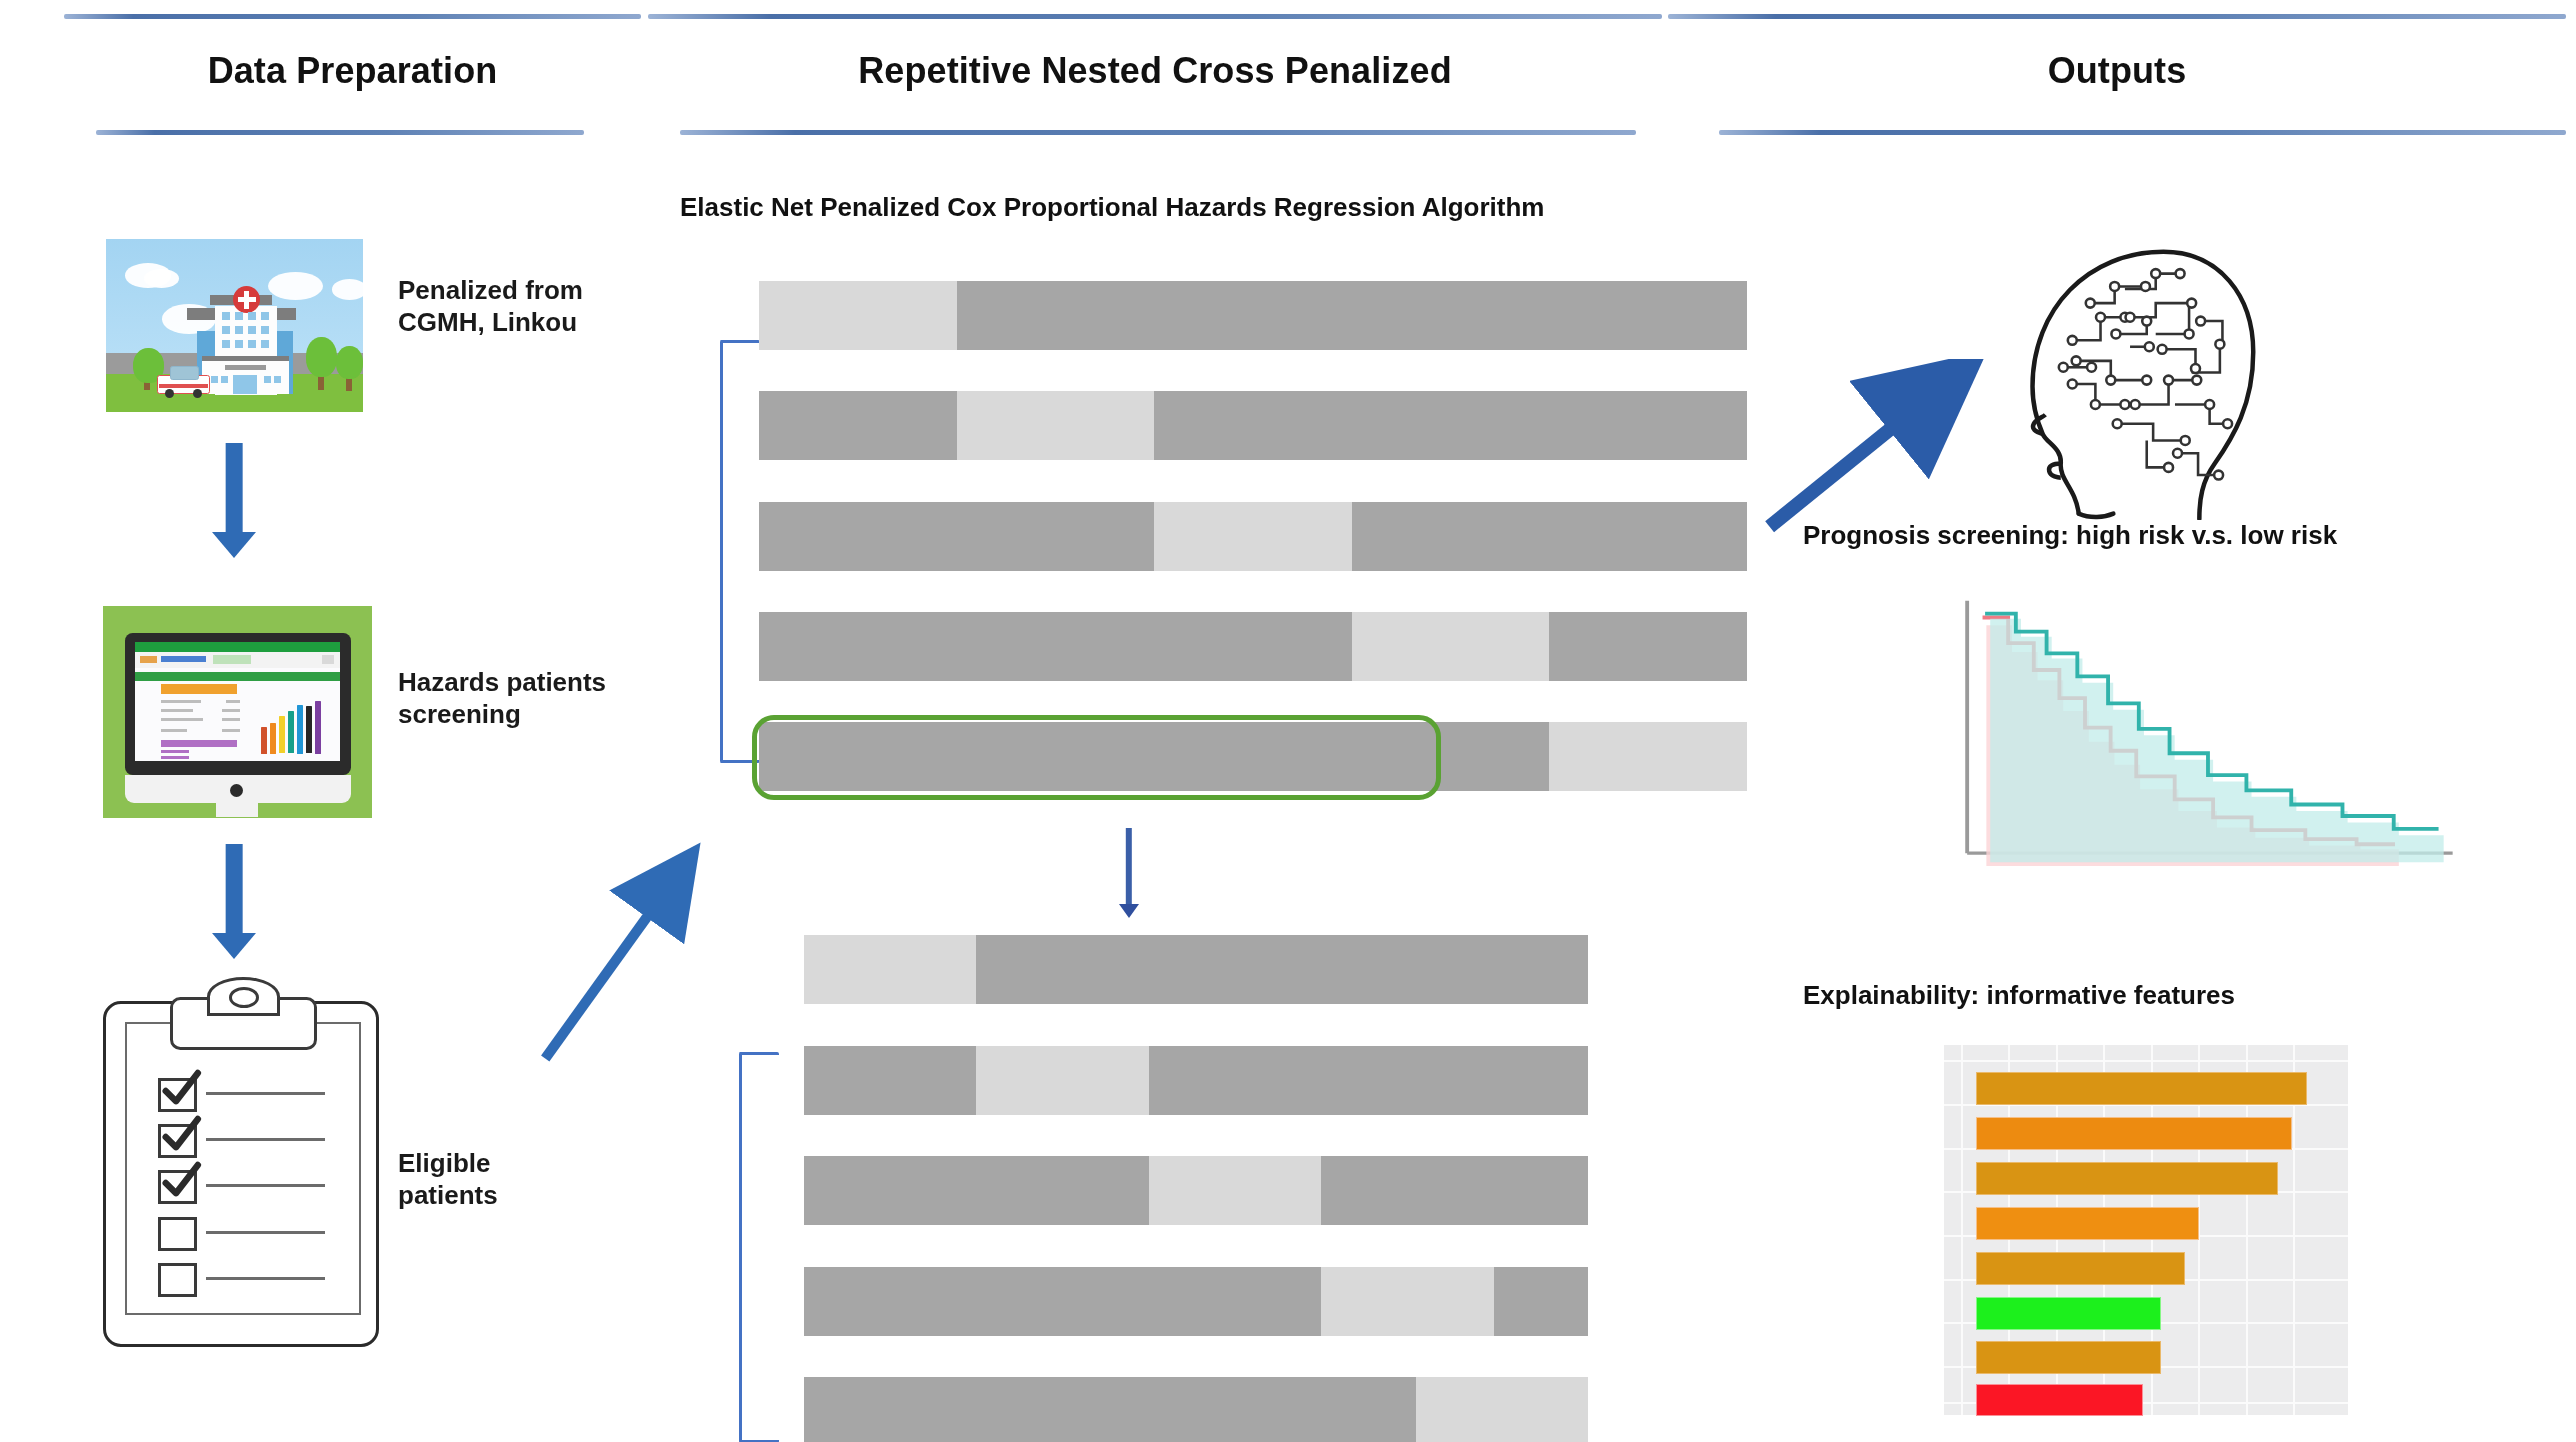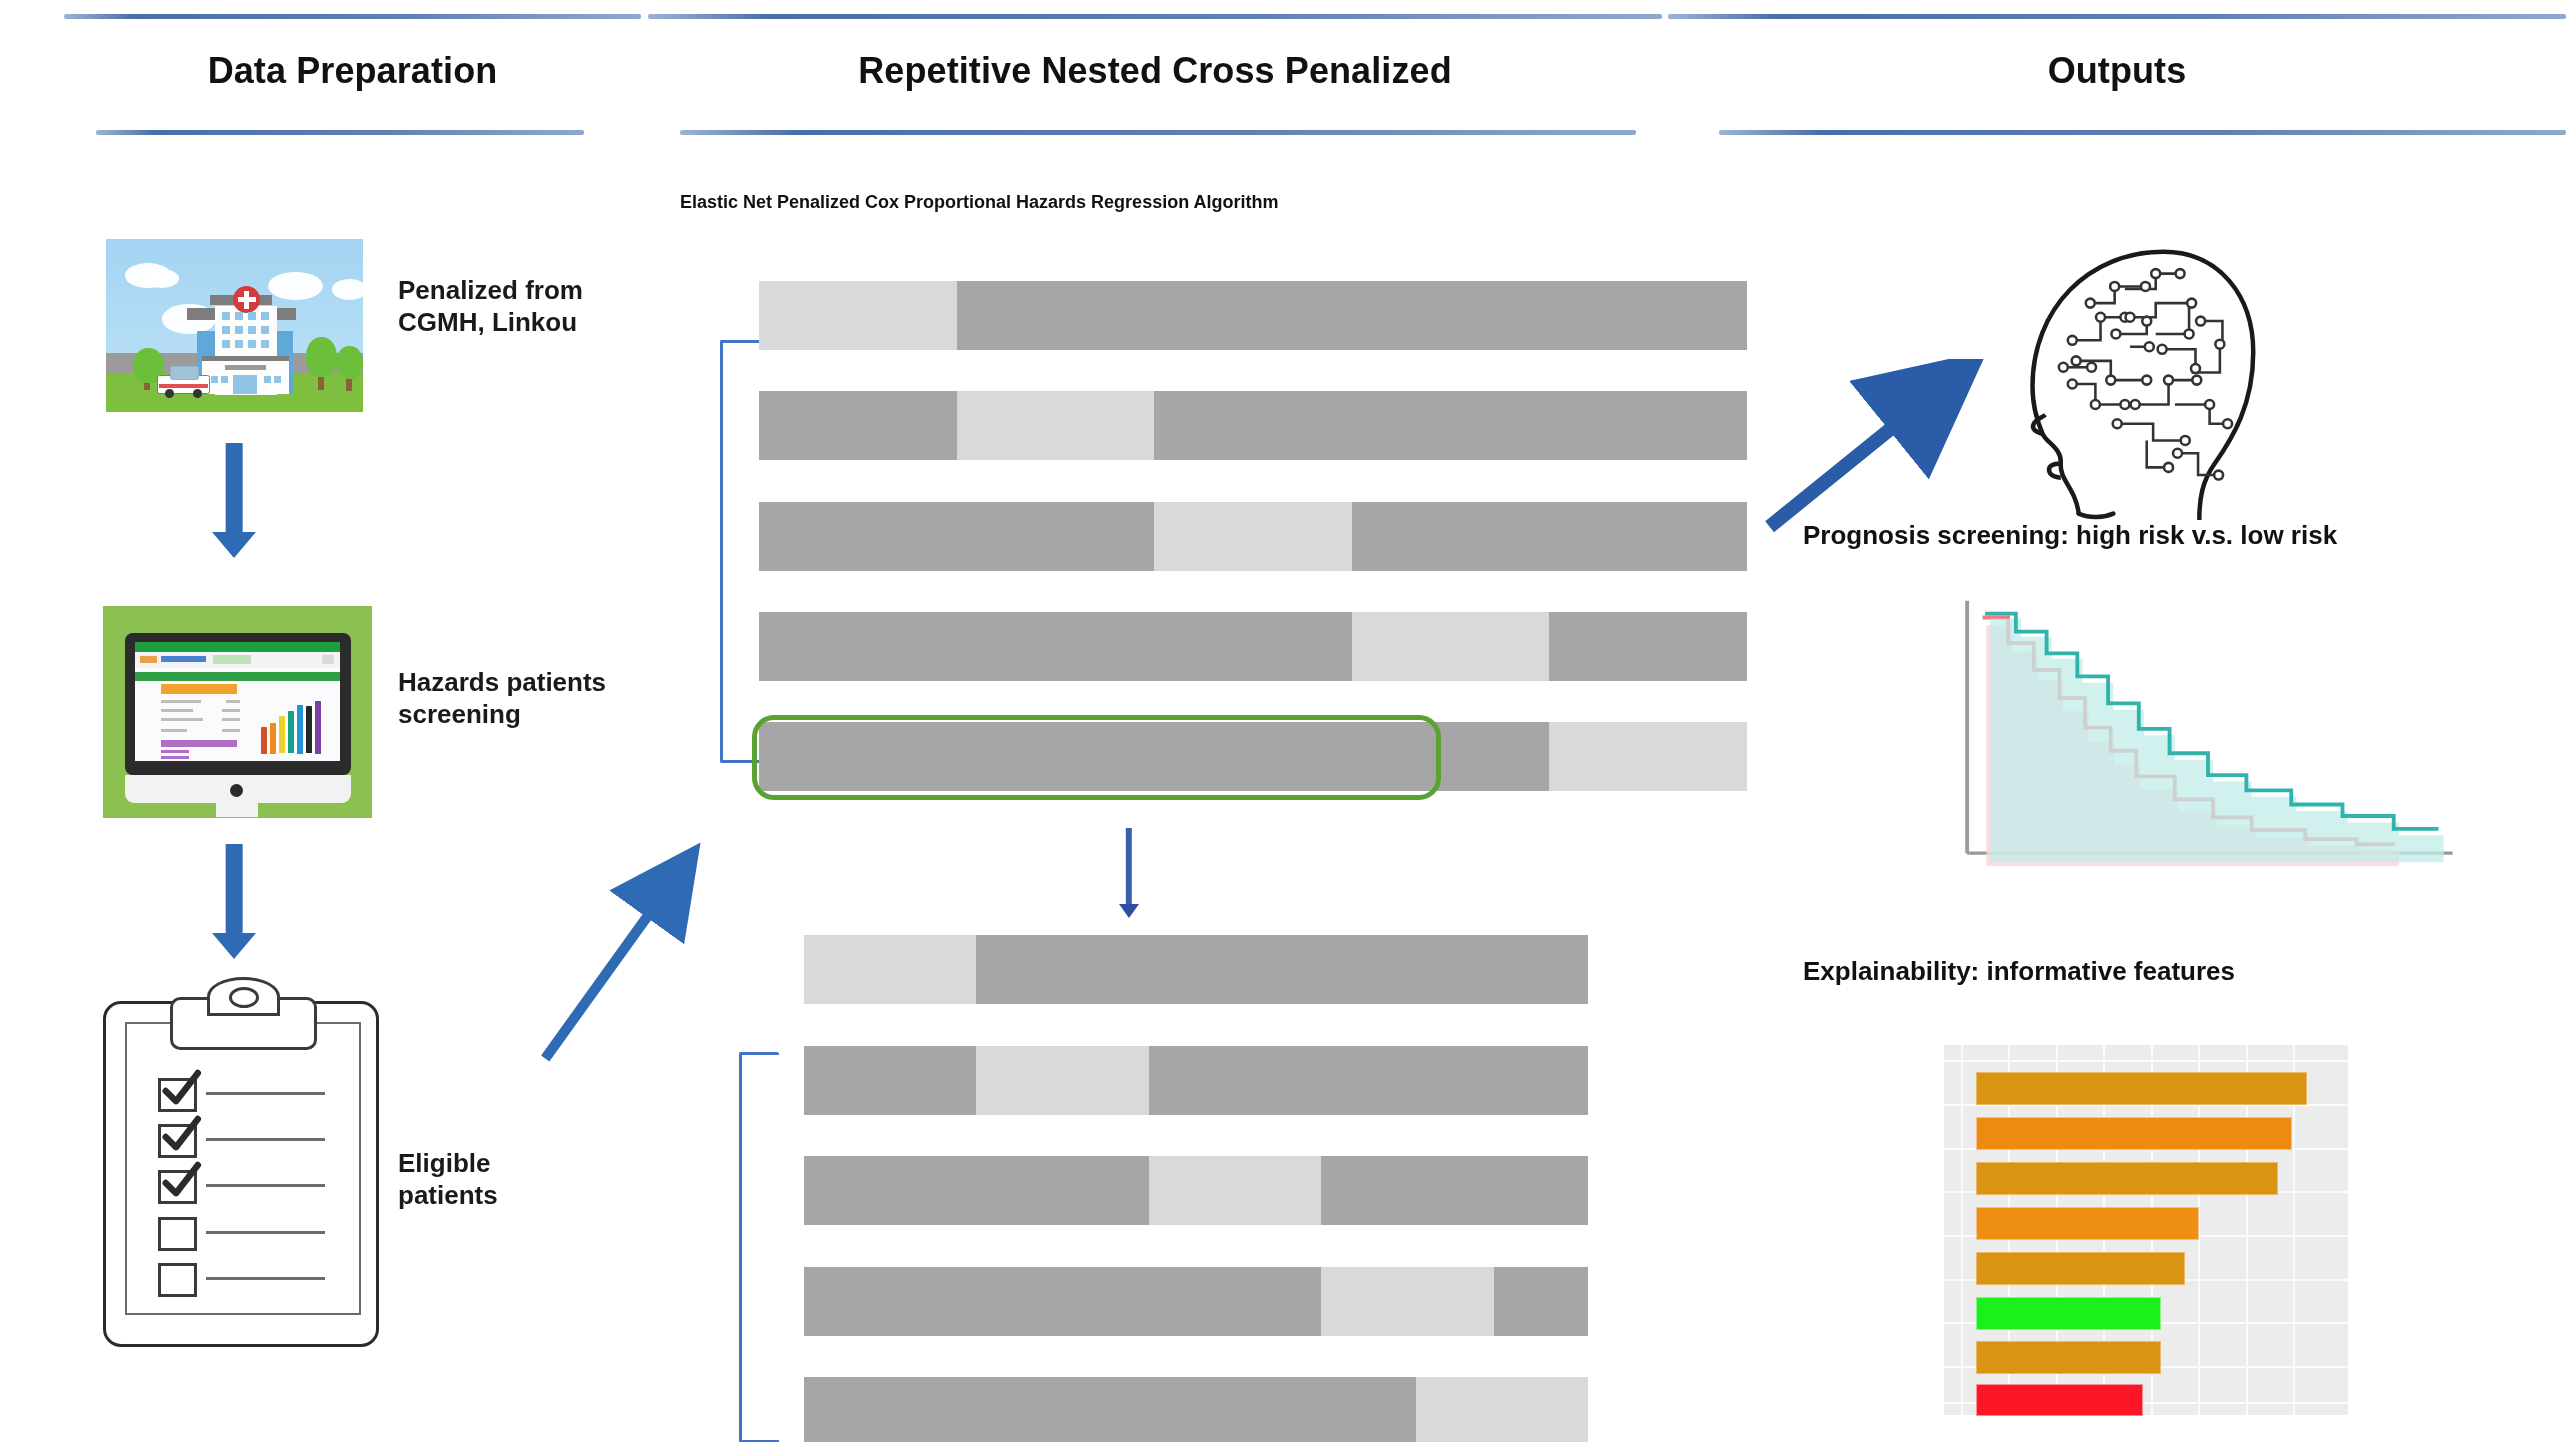--- a/index.html
+++ b/index.html
@@ -10,21 +10,21 @@
 
   
   .hdr-rule{position:absolute;height:4.5px;
       background:linear-gradient(to right,#9cb3d6 0%,#4a6fa8 12%,#5f82b5 60%,#8fa8cf 100%);
       border-radius:1.9px;}
   .hdr-title{position:absolute;font-weight:bold;font-size:36px;letter-spacing:0.1px;
       text-align:center;white-space:nowrap;color:#111;}
 
   
   .lbl{position:absolute;font-weight:bold;font-size:26px;line-height:1.22;color:#1a1a1a;}
-  .algo-title{position:absolute;font-weight:bold;font-size:18px;color:#111;white-space:nowrap;}
+  .algo-title{position:absolute;font-weight:bold;font-size:26px;color:#111;white-space:nowrap;}
   .out-cap{position:absolute;font-weight:bold;font-size:26px;color:#111;white-space:nowrap;}
 
   
   .fold-row{position:absolute;display:flex;}
   .seg{height:100%;}
   .seg-train{background:#a6a6a6;}
   .seg-test{background:#d9d9d9;}
   .fold-hl{position:absolute;border:5.8px solid #5aa233;border-radius:22px;box-sizing:border-box;
            pointer-events:none;}
 
@@ -422,21 +422,21 @@
            L470 344 L470 364 L554 364 L554 378 L634 378 L634 386 L694 386" fill="none" stroke="#ef7b84" stroke-width="6"></path>
 
   <path d="M62 34 L110 34 L110 62 L158 62 L158 96 L206 96 L206 134 L254 134 L254 176
            L302 176 L302 216 L350 216 L350 254 L410 254 L410 288 L470 288 L470 312
            L540 312 L540 334 L620 334 L620 352 L700 352 L700 372 L770 372 L770 414 L62 414 Z" fill="#c2ecea" opacity=".75"></path>
   <path d="M54 26 L102 26 L102 54 L150 54 L150 88 L198 88 L198 124 L246 124 L246 166
            L294 166 L294 206 L342 206 L342 244 L402 244 L402 278 L462 278 L462 302
            L532 302 L532 324 L612 324 L612 342 L692 342 L692 362 L762 362" fill="none" stroke="#31b3ab" stroke-width="6"></path>
 </svg>
 
-<div class="out-cap" style="left:1803px;top:956px;">Explainability: informative features</div>
+<div class="out-cap" style="left:1803px;top:980px;">Explainability: informative features</div>
 
 <div class="fi" style="left:1944px;top:1045px;width:404px;height:370px;">
   <div class="grid-v" style="left:16.7px;"></div>
   <div class="grid-v" style="left:64px;"></div>
   <div class="grid-v" style="left:112px;"></div>
   <div class="grid-v" style="left:159px;"></div>
   <div class="grid-v" style="left:207px;"></div>
   <div class="grid-v" style="left:254px;"></div>
   <div class="grid-v" style="left:302px;"></div>
   <div class="grid-v" style="left:349px;"></div>

